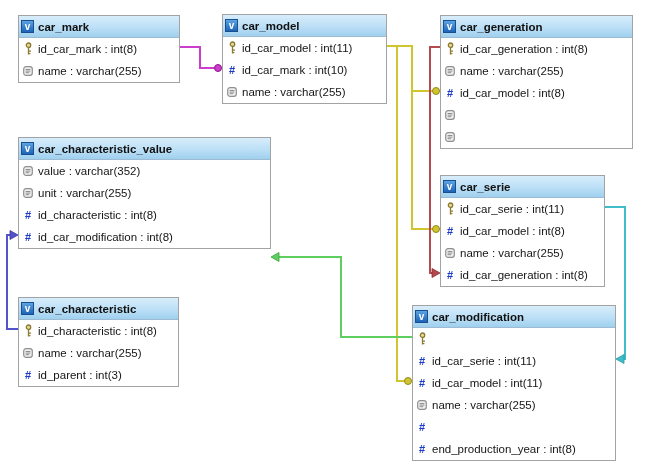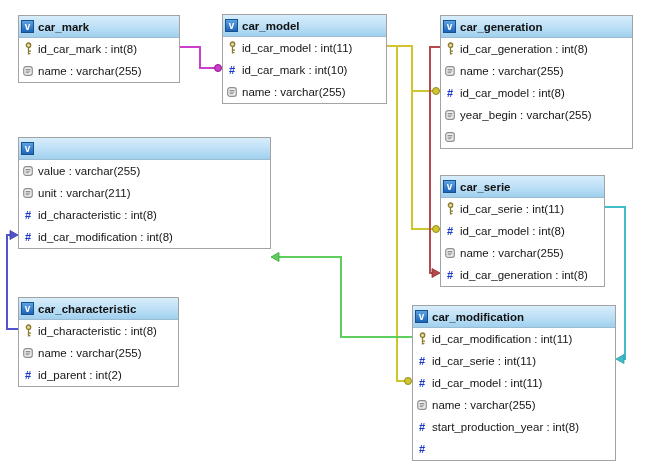--- a/index.html
+++ b/index.html
@@ -153,52 +153,52 @@
         </span>
         <span>id_car_model : int(8)</span>
       </div>
       <div class="db-row">
         <span class="icon-cell">
           <svg width="10" height="10" viewBox="0 0 10 10">
             <rect x="0.7" y="0.7" width="8.6" height="8.6" rx="2.4" fill="#efefef" stroke="#8f8f8f" stroke-width="1.2"></rect>
             <path d="M2.6 3.5 H7.4 M2.6 5.1 H7.4 M2.6 6.7 H6.2" stroke="#8f8f8f" stroke-width="1" fill="none"></path>
           </svg>
         </span>
-        <span>year_begin : varchar(255)</span>
       </div>
       <div class="db-row">
         <span class="icon-cell">
           <svg width="10" height="10" viewBox="0 0 10 10">
             <rect x="0.7" y="0.7" width="8.6" height="8.6" rx="2.4" fill="#efefef" stroke="#8f8f8f" stroke-width="1.2"></rect>
             <path d="M2.6 3.5 H7.4 M2.6 5.1 H7.4 M2.6 6.7 H6.2" stroke="#8f8f8f" stroke-width="1" fill="none"></path>
           </svg>
         </span>
       </div>
     </div>
     <div class="db-table" style="left: 18px; top: 137px; width: 253px;">
       <div class="db-header">
         <span class="v-icon">v</span>
-      </div>
-      <div class="db-row">
-        <span class="icon-cell">
-          <svg width="10" height="10" viewBox="0 0 10 10">
-            <rect x="0.7" y="0.7" width="8.6" height="8.6" rx="2.4" fill="#efefef" stroke="#8f8f8f" stroke-width="1.2"></rect>
-            <path d="M2.6 3.5 H7.4 M2.6 5.1 H7.4 M2.6 6.7 H6.2" stroke="#8f8f8f" stroke-width="1" fill="none"></path>
-          </svg>
-        </span>
-        <span>value : varchar(255)</span>
-      </div>
-      <div class="db-row">
-        <span class="icon-cell">
-          <svg width="10" height="10" viewBox="0 0 10 10">
-            <rect x="0.7" y="0.7" width="8.6" height="8.6" rx="2.4" fill="#efefef" stroke="#8f8f8f" stroke-width="1.2"></rect>
-            <path d="M2.6 3.5 H7.4 M2.6 5.1 H7.4 M2.6 6.7 H6.2" stroke="#8f8f8f" stroke-width="1" fill="none"></path>
-          </svg>
-        </span>
-        <span>unit : varchar(211)</span>
+        <span>car_characteristic_value</span>
+      </div>
+      <div class="db-row">
+        <span class="icon-cell">
+          <svg width="10" height="10" viewBox="0 0 10 10">
+            <rect x="0.7" y="0.7" width="8.6" height="8.6" rx="2.4" fill="#efefef" stroke="#8f8f8f" stroke-width="1.2"></rect>
+            <path d="M2.6 3.5 H7.4 M2.6 5.1 H7.4 M2.6 6.7 H6.2" stroke="#8f8f8f" stroke-width="1" fill="none"></path>
+          </svg>
+        </span>
+        <span>value : varchar(352)</span>
+      </div>
+      <div class="db-row">
+        <span class="icon-cell">
+          <svg width="10" height="10" viewBox="0 0 10 10">
+            <rect x="0.7" y="0.7" width="8.6" height="8.6" rx="2.4" fill="#efefef" stroke="#8f8f8f" stroke-width="1.2"></rect>
+            <path d="M2.6 3.5 H7.4 M2.6 5.1 H7.4 M2.6 6.7 H6.2" stroke="#8f8f8f" stroke-width="1" fill="none"></path>
+          </svg>
+        </span>
+        <span>unit : varchar(255)</span>
       </div>
       <div class="db-row">
         <span class="icon-cell">
           <span class="fk-hash">#</span>
         </span>
         <span>id_characteristic : int(8)</span>
       </div>
       <div class="db-row">
         <span class="icon-cell">
           <span class="fk-hash">#</span>
@@ -262,36 +262,35 @@
             <rect x="0.7" y="0.7" width="8.6" height="8.6" rx="2.4" fill="#efefef" stroke="#8f8f8f" stroke-width="1.2"></rect>
             <path d="M2.6 3.5 H7.4 M2.6 5.1 H7.4 M2.6 6.7 H6.2" stroke="#8f8f8f" stroke-width="1" fill="none"></path>
           </svg>
         </span>
         <span>name : varchar(255)</span>
       </div>
       <div class="db-row">
         <span class="icon-cell">
           <span class="fk-hash">#</span>
         </span>
-        <span>id_parent : int(2)</span>
+        <span>id_parent : int(3)</span>
       </div>
     </div>
     <div class="db-table" style="left: 412px; top: 305px; width: 204px;">
       <div class="db-header">
         <span class="v-icon">v</span>
         <span>car_modification</span>
       </div>
       <div class="db-row">
         <span class="icon-cell">
           <svg width="9" height="14" viewBox="0 0 9 14">
             <circle cx="4.5" cy="3.2" r="2.2" fill="#e9dc9a" stroke="#8a7a30" stroke-width="1.3"></circle>
             <path d="M4.5 5.4 L4.5 12.5 M4.5 9.2 L7 9.2 M4.5 11.6 L6.4 11.6" fill="none" stroke="#8a7a30" stroke-width="1.3"></path>
           </svg>
         </span>
-        <span>id_car_modification : int(11)</span>
       </div>
       <div class="db-row">
         <span class="icon-cell">
           <span class="fk-hash">#</span>
         </span>
         <span>id_car_serie : int(11)</span>
       </div>
       <div class="db-row">
         <span class="icon-cell">
           <span class="fk-hash">#</span>
@@ -304,21 +303,21 @@
             <rect x="0.7" y="0.7" width="8.6" height="8.6" rx="2.4" fill="#efefef" stroke="#8f8f8f" stroke-width="1.2"></rect>
             <path d="M2.6 3.5 H7.4 M2.6 5.1 H7.4 M2.6 6.7 H6.2" stroke="#8f8f8f" stroke-width="1" fill="none"></path>
           </svg>
         </span>
         <span>name : varchar(255)</span>
       </div>
       <div class="db-row">
         <span class="icon-cell">
           <span class="fk-hash">#</span>
         </span>
-        <span>start_production_year : int(8)</span>
-      </div>
-      <div class="db-row">
-        <span class="icon-cell">
-          <span class="fk-hash">#</span>
-        </span>
+      </div>
+      <div class="db-row">
+        <span class="icon-cell">
+          <span class="fk-hash">#</span>
+        </span>
+        <span>end_production_year : int(8)</span>
       </div>
     </div>
   </div>
 
 </body></html>

